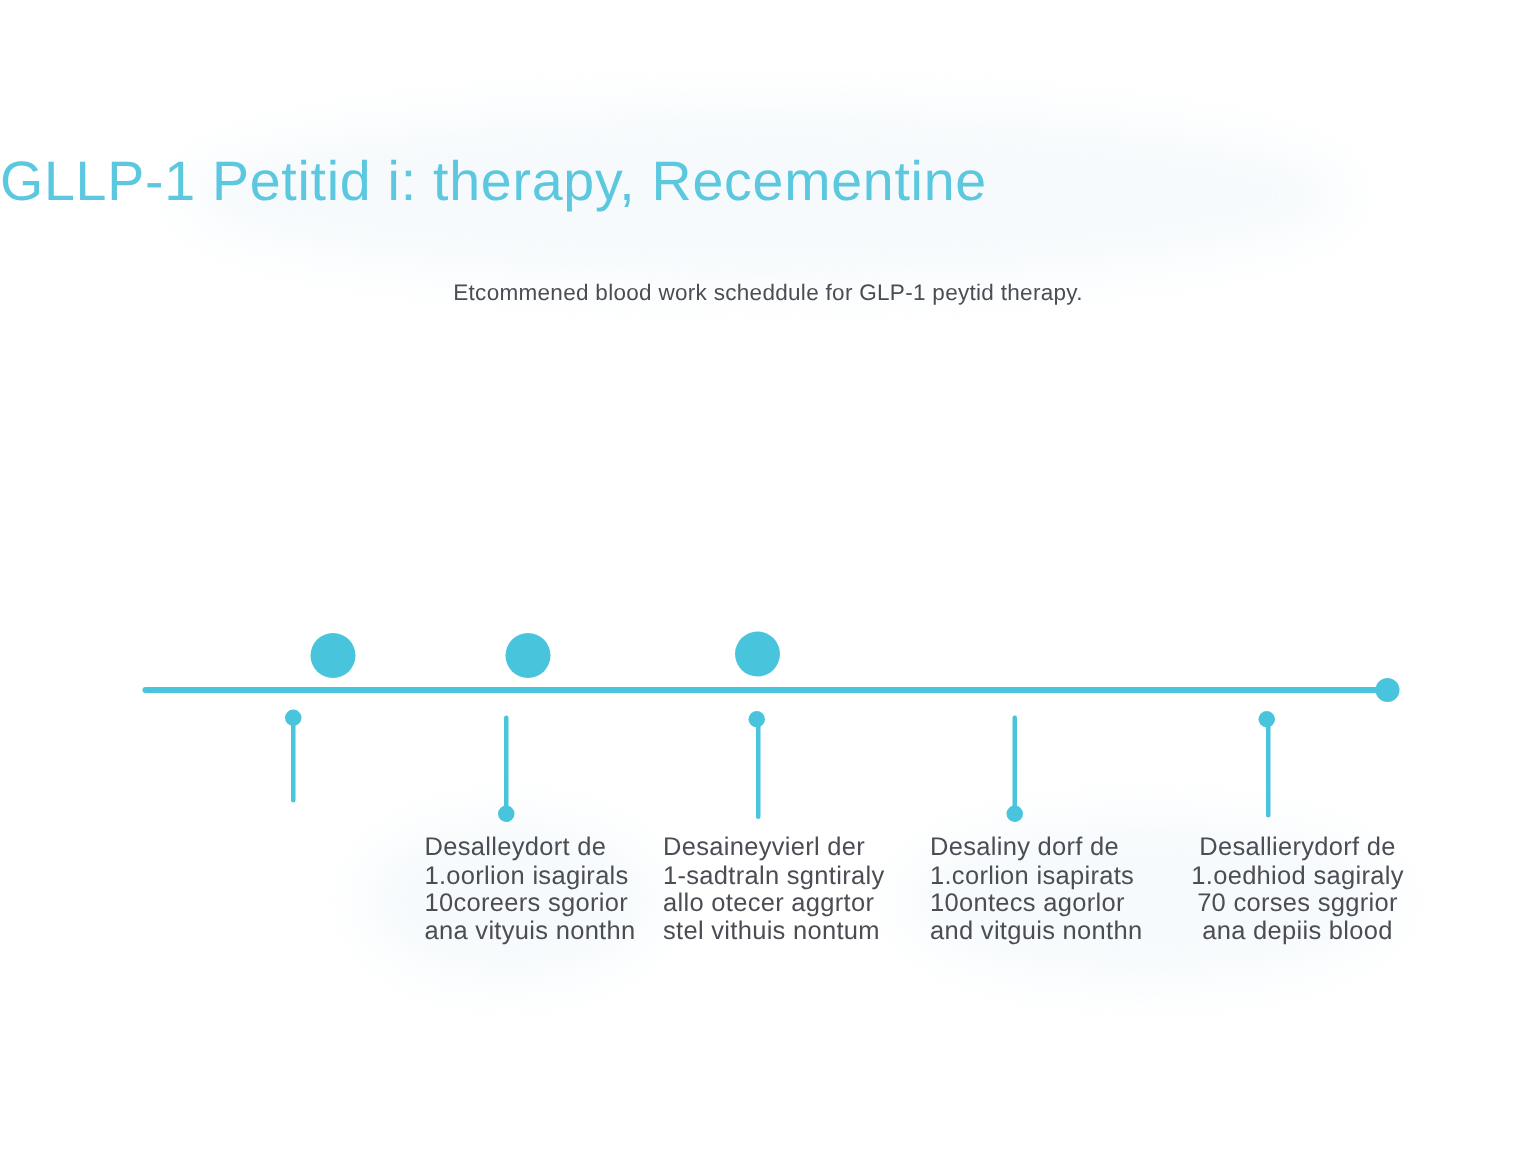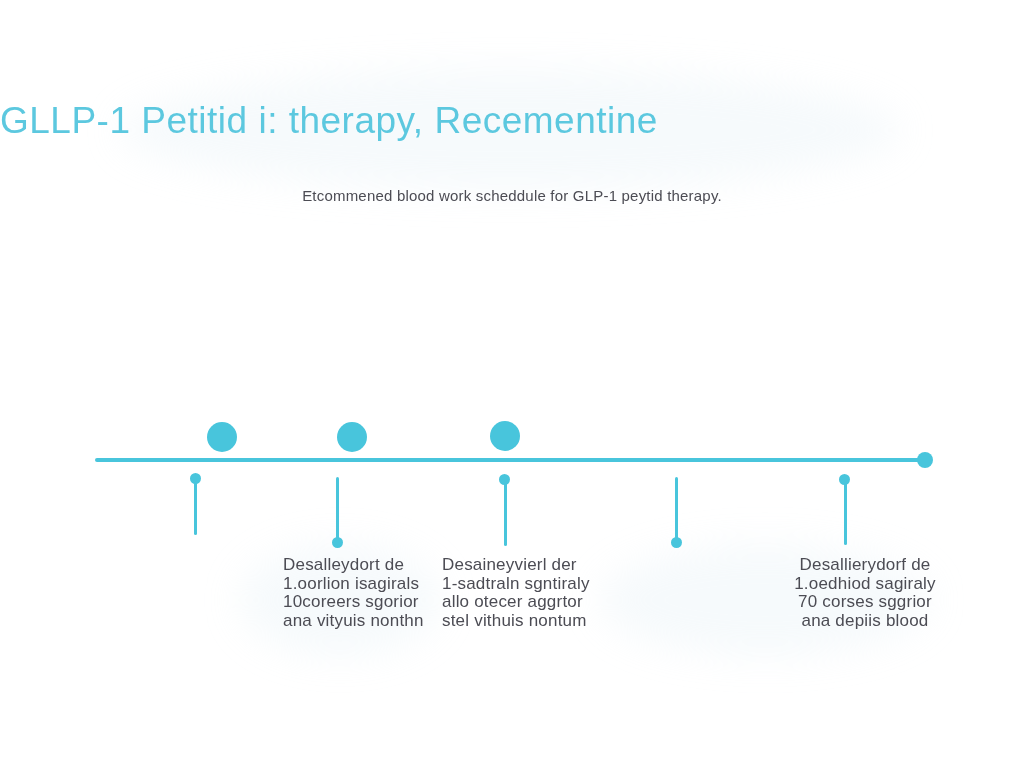--- a/index.html
+++ b/index.html
@@ -137,20 +137,26 @@
     <div>1.oorlion isagirals</div>
     <div>10coreers sgorior</div>
     <div>ana vityuis nonthn</div>
   </div>
   <div class="entry" style="left:442px;">
     <div>Desaineyvierl der</div>
     <div>1-sadtraln sgntiraly</div>
     <div>allo otecer aggrtor</div>
     <div>stel vithuis nontum</div>
   </div>
+  <div class="entry" style="left:620px;">
+    <div>Desaliny dorf de</div>
+    <div>1.corlion isapirats</div>
+    <div>10ontecs agorlor</div>
+    <div>and vitguis nonthn</div>
+  </div>
   <div class="entry" style="left:790px;text-align:center;">
     <div>Desallierydorf de</div>
     <div>1.oedhiod sagiraly</div>
     <div>70 corses sggrior</div>
     <div>ana depiis blood</div>
   </div>
 
 </div>
 
 </body></html>

